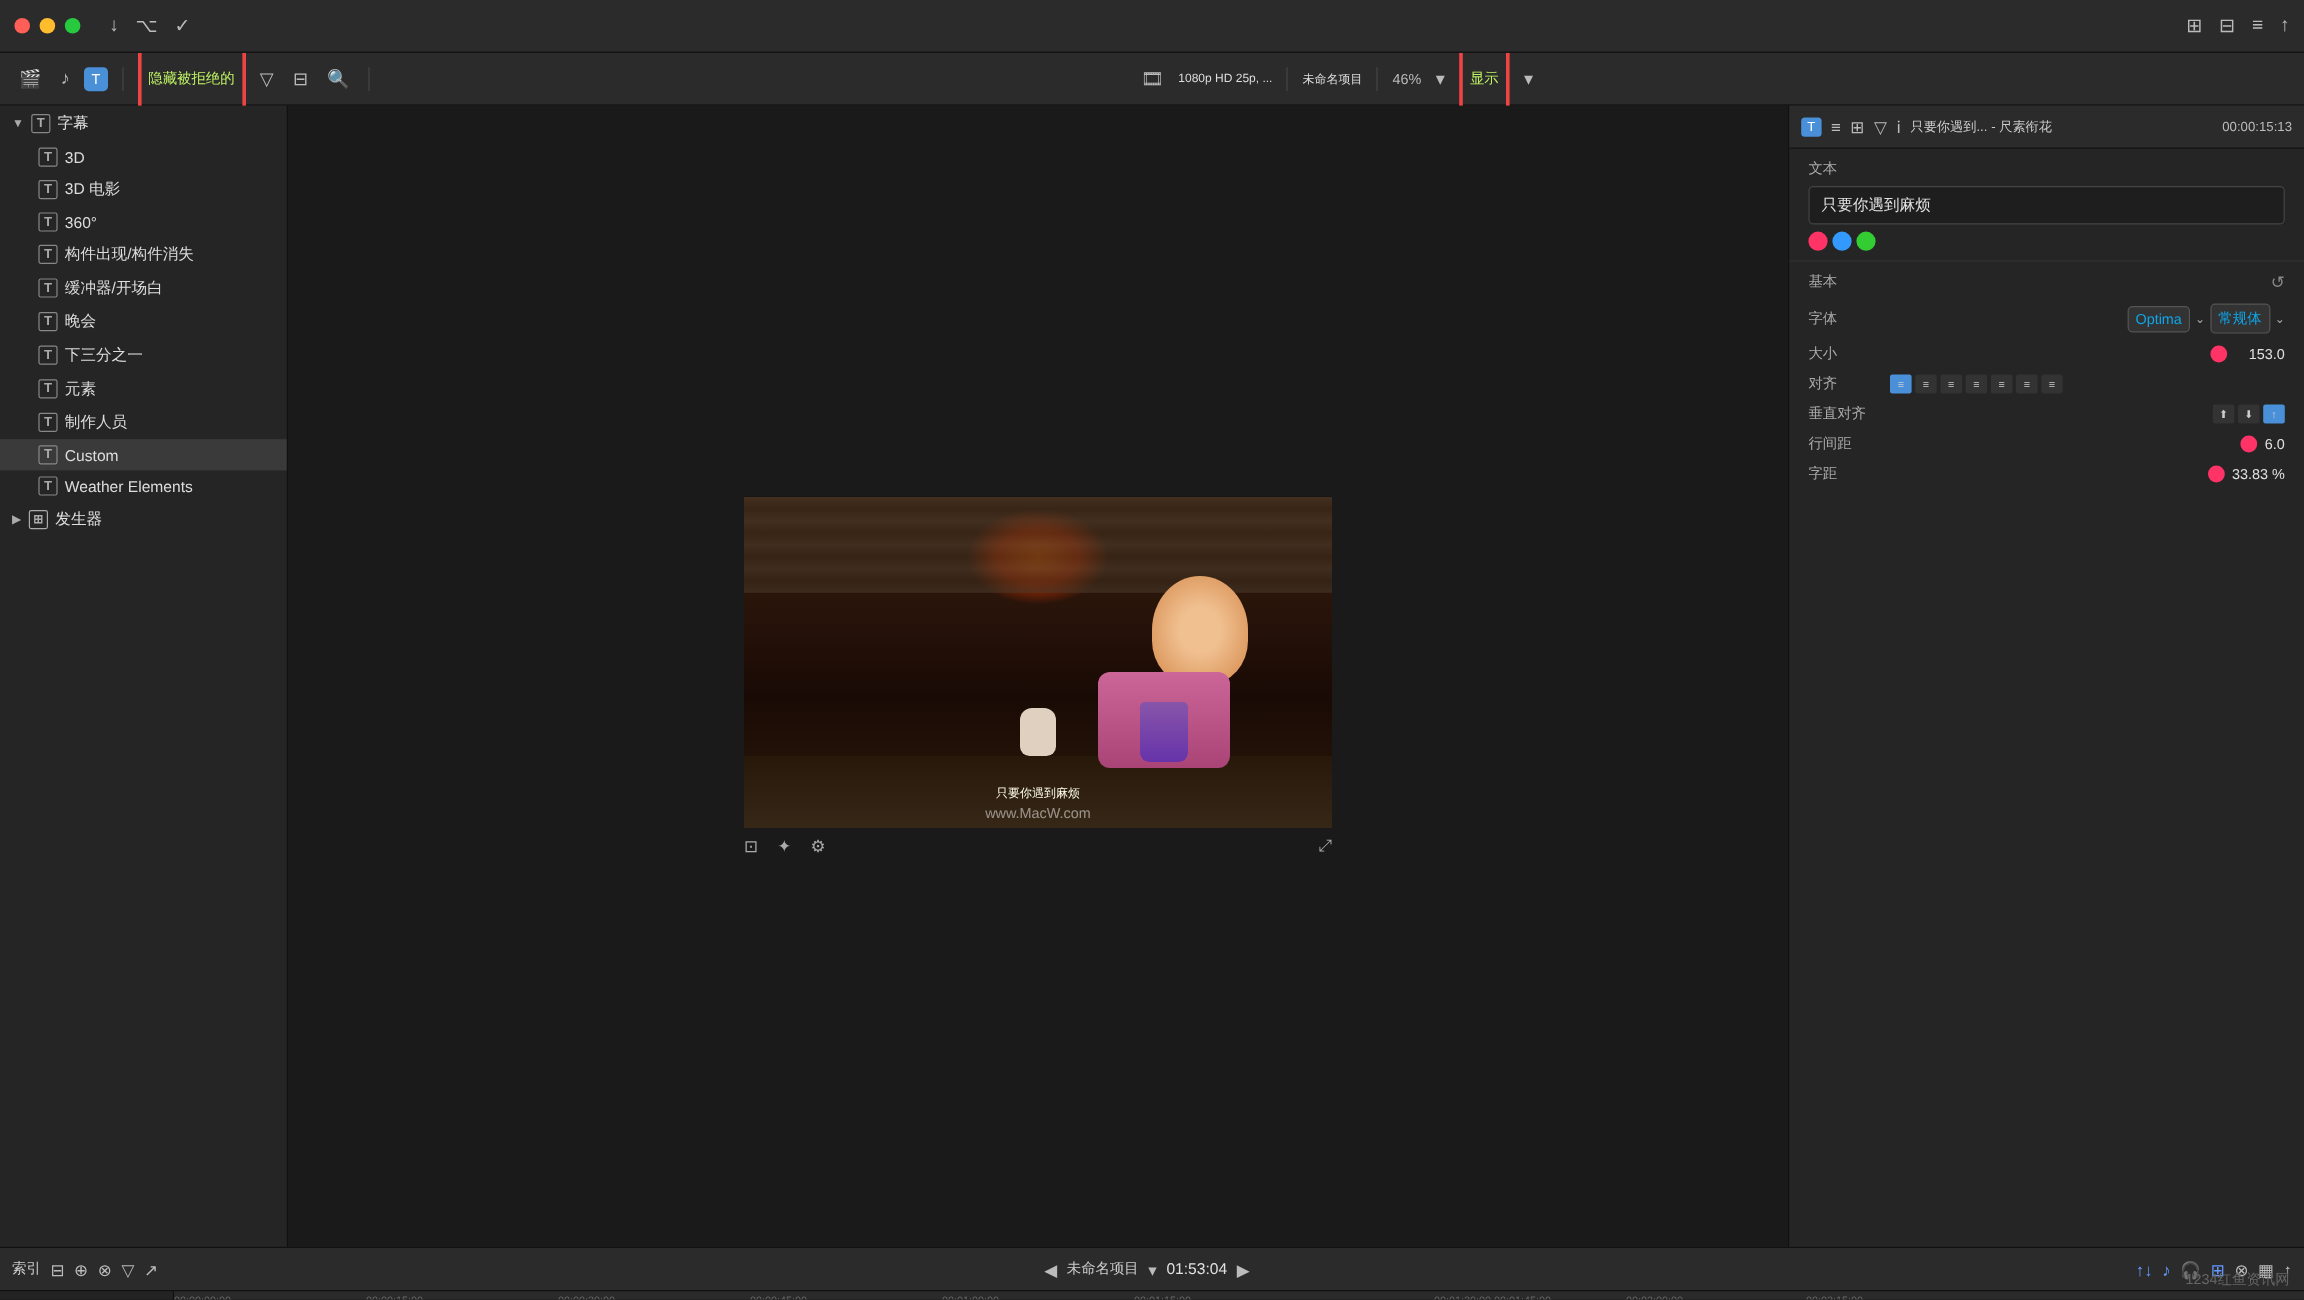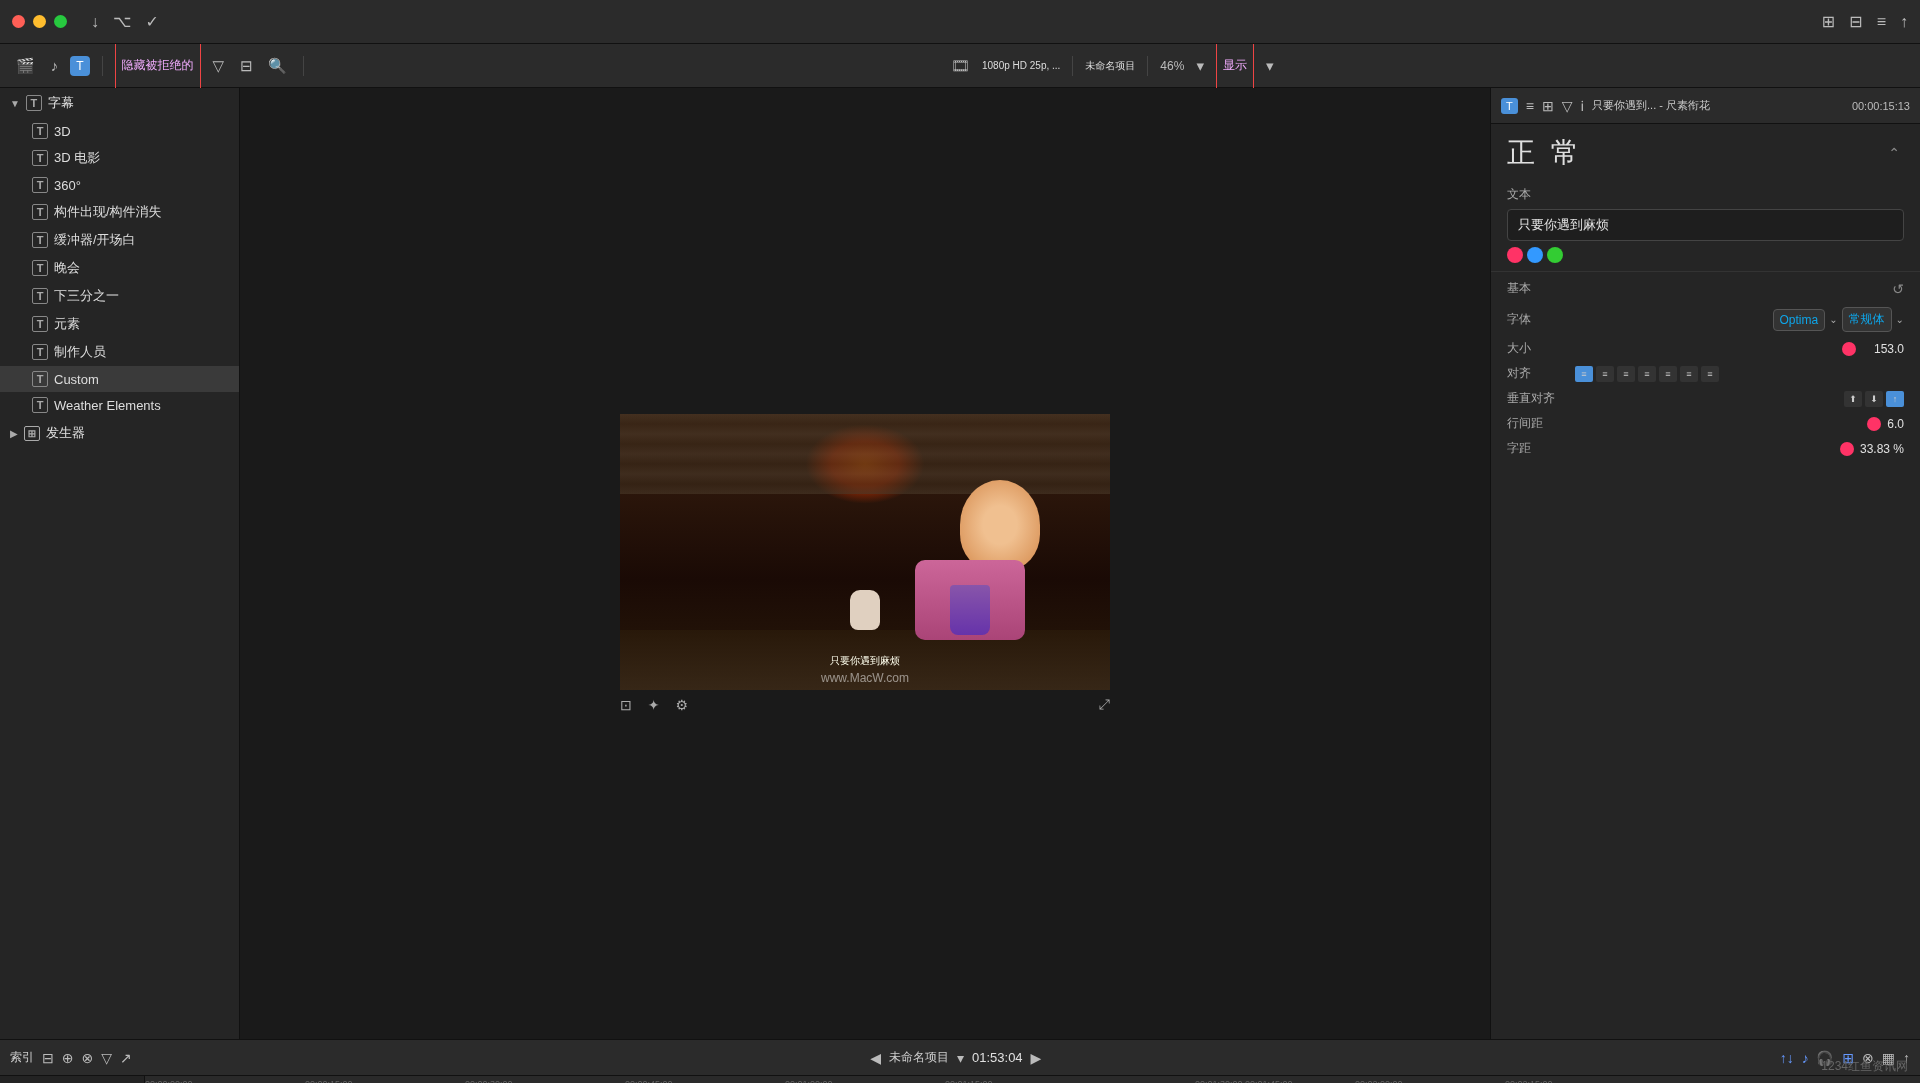--- a/index.html
+++ b/index.html
@@ -67,24 +67,24 @@
       padding: 4px;
       cursor: pointer;
     }
     .toolbar-divider {
       width: 1px;
       height: 20px;
       background: #444;
       margin: 0 4px;
     }
     .toolbar-label {
-      color: #f0abfc;
+      color: #bef264;
       font-size: 12px;
       padding: 18px 6px;
-      border: 1px solid #ef4444;
+      border: 3px solid #ef4444;
       border-radius: 4px;
       cursor: pointer;
     }
     .toolbar-center {
       display: flex;
       align-items: center;
       gap: 8px;
       flex: 1;
       justify-content: center;
     }
@@ -557,24 +557,20 @@
     <div class="right-panel-topbar">
       <span class="rp-icon" style="background:#4a90d9; padding:2px 5px; border-radius:3px; color:#fff; font-size:11px;">T</span>
       <span class="rp-icon">≡</span>
       <span class="rp-icon">⊞</span>
       <span class="rp-icon">▽</span>
       <span class="rp-icon">ℹ</span>
       <span class="rp-title-text">只要你遇到... - 尺素衔花</span>
       <span class="rp-time">00:00:15:13</span>
     </div>
 
-    <div class="right-normal-label">
-      <span>正 常</span>
-      <span style="font-size:14px; color:#888;">⌃</span>
-    </div>
 
     <div class="right-section">
       <div class="right-section-title">文本</div>
       <div class="text-input-box">只要你遇到麻烦</div>
 
       <div style="display:flex; gap:4px; margin-top:6px; align-items:center;">
         <span style="width:16px; height:16px; border-radius:50%; background:#ff3366; display:inline-block;"></span>
         <span style="width:16px; height:16px; border-radius:50%; background:#3399ff; display:inline-block;"></span>
         <span style="width:16px; height:16px; border-radius:50%; background:#33cc33; display:inline-block;"></span>
       </div>

